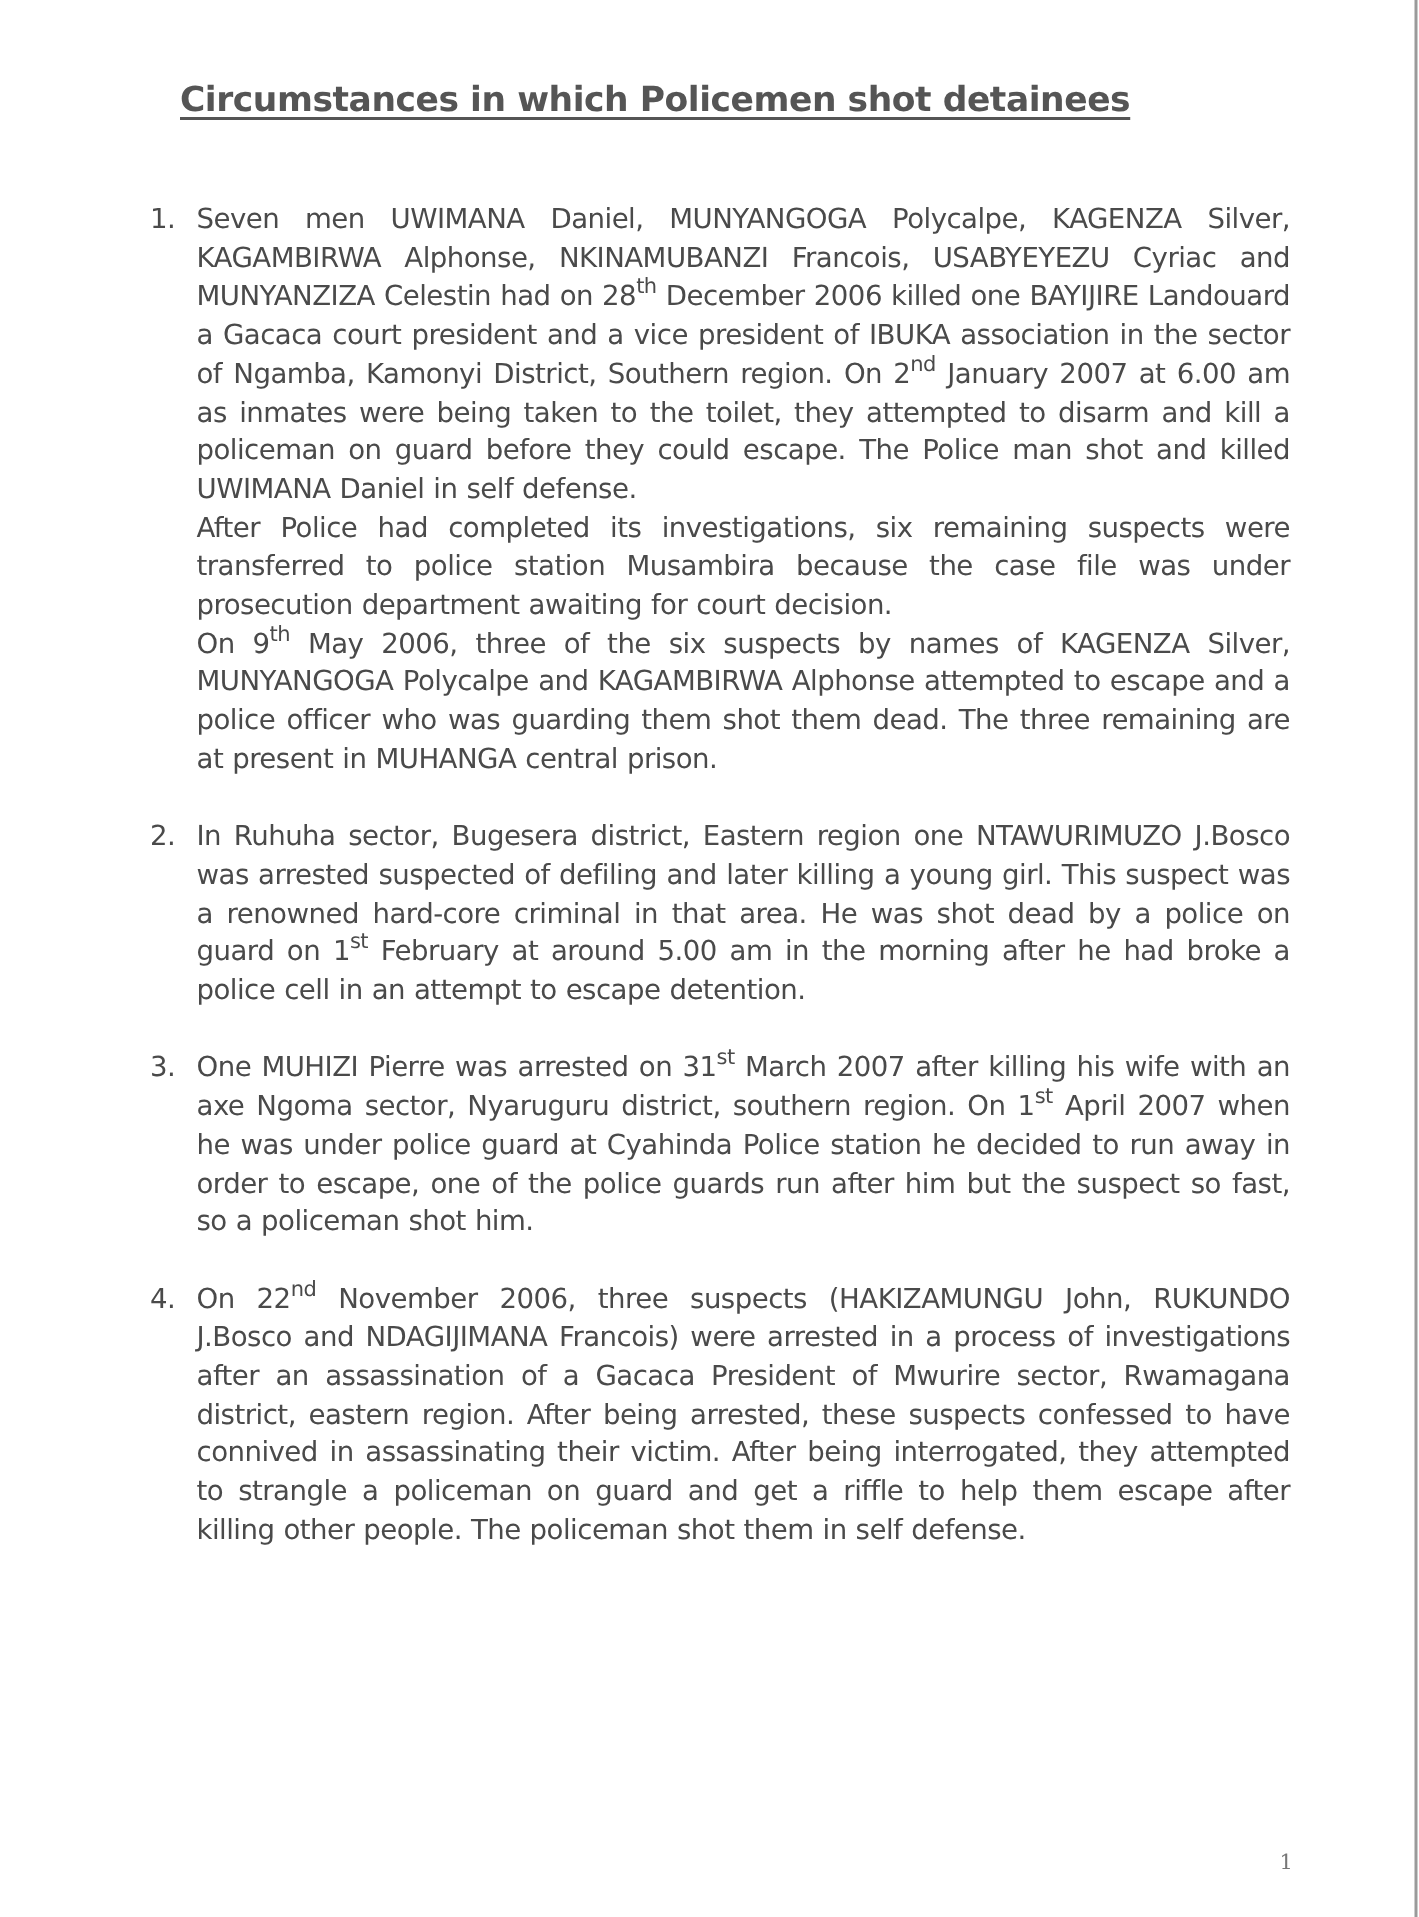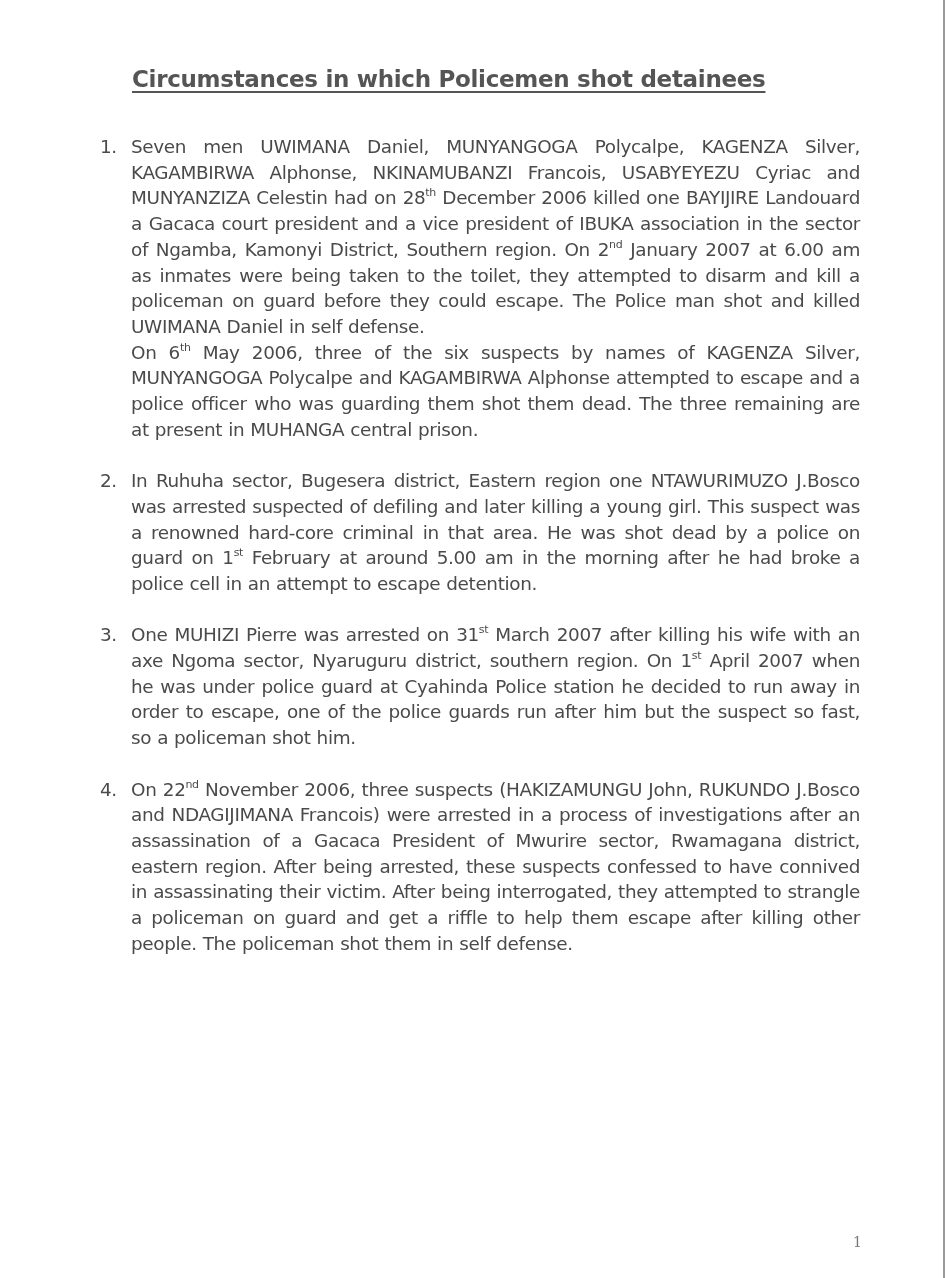--- a/index.html
+++ b/index.html
@@ -21,21 +21,21 @@
       right: 1px;
       width: 2px;
       height: 1278px;
       background: #9a9a9a;
     }
     .title {
       position: absolute;
       top: 54px;
       left: 120px;
       width: 700px;
-      margin: 12px;
+      margin: 0;
       font-family: "DejaVu Sans", sans-serif;
       font-size: 23px;
       font-weight: bold;
       color: #555555;
       text-decoration: underline;
       text-decoration-thickness: 2px;
       text-underline-offset: 4px;
       letter-spacing: -0.3px;
       white-space: nowrap;
     }
@@ -63,21 +63,21 @@
     .item-number {
       position: absolute;
       left: 4px;
       top: 0;
     }
     .para {
       margin: 0;
       text-align: justify;
     }
     sup {
-      font-size: 11px;
+      font-size: 14px;
       line-height: 0;
       vertical-align: 8px;
     }
     .page-number {
       position: absolute;
       top: 1234px;
       left: 853px;
       font-size: 14px;
       color: #777777;
       font-family: "DejaVu Serif", serif;
@@ -87,21 +87,22 @@
 <body>
 
 <div class="page-edge"></div>
 
 <h1 class="title">Circumstances in which Policemen shot detainees</h1>
 
 <ol class="list" id="incident-list">
     <li class="item">
       <span class="item-number">1.</span>
       <p class="para"><span>Seven men UWIMANA Daniel, MUNYANGOGA Polycalpe, KAGENZA Silver, KAGAMBIRWA Alphonse, NKINAMUBANZI Francois, USABYEYEZU Cyriac and MUNYANZIZA Celestin had on 28</span><sup>th</sup><span> December 2006 killed one BAYIJIRE Landouard a Gacaca court president and a vice president of IBUKA association in the sector of Ngamba, Kamonyi District, Southern region. On 2</span><sup>nd</sup><span> January 2007 at 6.00 am as inmates were being taken to the toilet, they attempted to disarm and kill a policeman on guard before they could escape. The Police man shot and killed UWIMANA Daniel in self defense.</span></p>
-      <p class="para"><span>On 6</span><sup>th</sup><span> May 2006, three of the six suspects by names of KAGENZA Silver, MUNYANGOGA Polycalpe and KAGAMBIRWA Alphonse attempted to escape and a police officer who was guarding them shot them dead. The three remaining are at present in MUHANGA central prison.</span></p>
+      <p class="para"><span>After Police had completed its investigations, six remaining suspects were transferred to police station Musambira because the case file was under prosecution department awaiting for court decision.</span></p>
+      <p class="para"><span>On 9</span><sup>th</sup><span> May 2006, three of the six suspects by names of KAGENZA Silver, MUNYANGOGA Polycalpe and KAGAMBIRWA Alphonse attempted to escape and a police officer who was guarding them shot them dead. The three remaining are at present in MUHANGA central prison.</span></p>
     </li>
     <li class="item">
       <span class="item-number">2.</span>
       <p class="para"><span>In Ruhuha sector, Bugesera district, Eastern region one NTAWURIMUZO J.Bosco was arrested suspected of defiling and later killing a young girl. This suspect was a renowned hard-core criminal in that area. He was shot dead by a police on guard on 1</span><sup>st</sup><span> February at around 5.00 am in the morning after he had broke a police cell in an attempt to escape detention.</span></p>
     </li>
     <li class="item">
       <span class="item-number">3.</span>
       <p class="para"><span>One MUHIZI Pierre was arrested on 31</span><sup>st</sup><span> March 2007 after killing his wife with an axe Ngoma sector, Nyaruguru district, southern region. On 1</span><sup>st</sup><span> April 2007 when he was under police guard at Cyahinda Police station he decided to run away in order to escape, one of the police guards run after him but the suspect so fast, so a policeman shot him.</span></p>
     </li>
     <li class="item">

